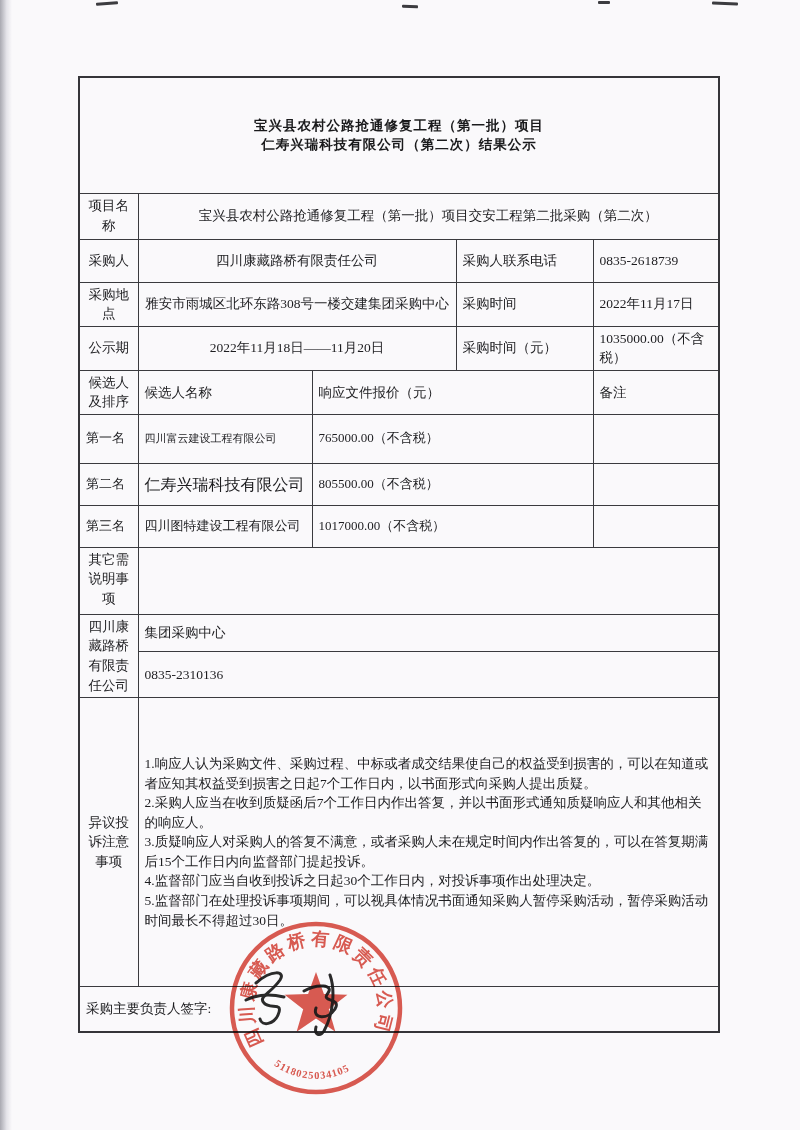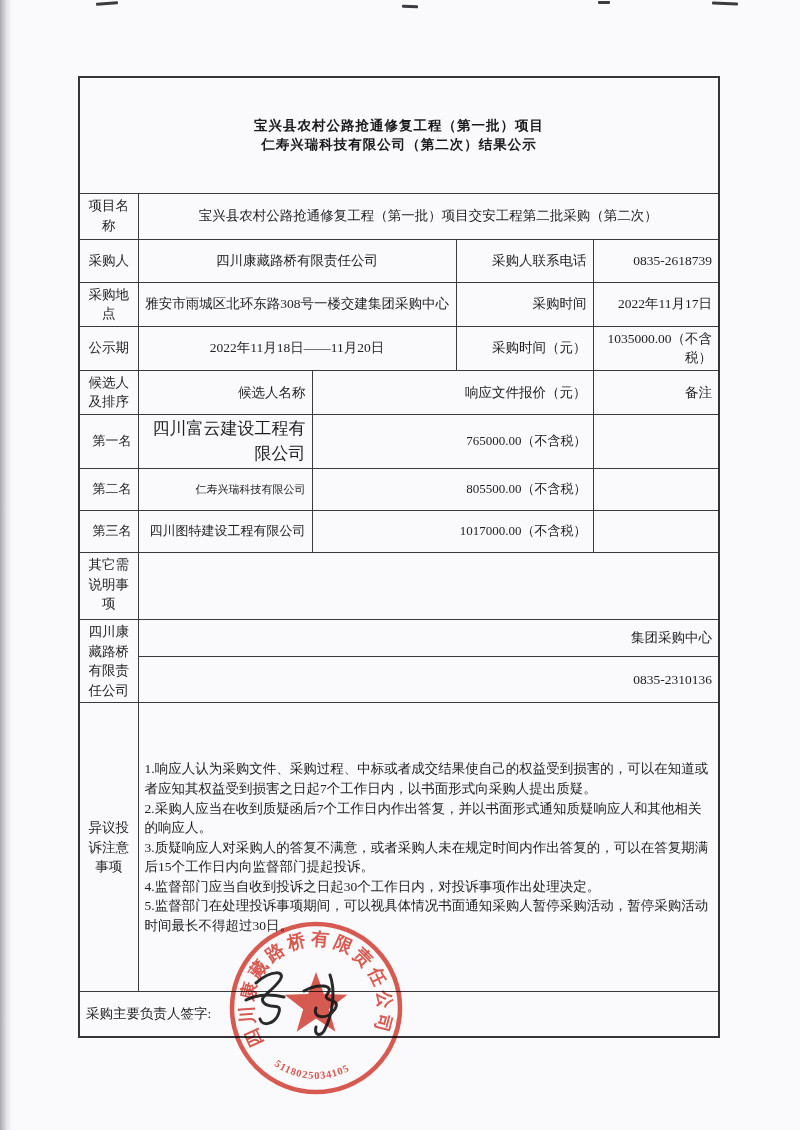--- a/index.html
+++ b/index.html
@@ -34,21 +34,21 @@
   }
   table.doc{border:2px solid #353539;}
   td.title-cell{
     text-align:center;
     font-family:"Liberation Sans","DejaVu Sans",sans-serif;
     font-weight:bold;font-size:22.5px;line-height:34px;
     letter-spacing:1px;color:#1a1a1c;
     padding-top:10px;
   }
   td.label{font-size:14px;padding:2px 5px 2px 7px;text-align:center;}
-  td.center{text-align:right;}
+  td.center{text-align:left;}
   td.val{padding-left:8px;text-align:center;}
   td.note-cell{font-size:15px;line-height:24.5px;padding:6px 8px 6px 9px;}
   .note-line{margin:0;}
   td.sign-cell{font-size:15px;padding-left:8px;}
 
   .stamp{position:absolute;left:224px;top:916px;width:184px;height:184px;
          opacity:.88;mix-blend-mode:multiply;}
   .stamp text{font-family:"Liberation Serif","DejaVu Serif",serif;font-weight:bold;}
   .signature-svg{position:absolute;left:238px;top:953px;width:135px;height:92px;}
 </style>
@@ -106,27 +106,27 @@
 
   <tr style="height:41px">
     <td class="label">候选人及排序</td>
     <td class="center">候选人名称</td>
     <td class="center" colspan="2">响应文件报价（元）</td>
     <td class="center">备注</td>
   </tr>
 
   <tr style="height:49px">
     <td class="center" style="font-size:13px">第一名</td>
-    <td class="center" style="font-size:17px">四川富云建设工程有限公司</td>
+    <td class="center" style="font-size:11px">四川富云建设工程有限公司</td>
     <td class="center" colspan="2" style="font-size:13px">765000.00（不含税）</td>
     <td></td>
   </tr>
   <tr style="height:42px">
     <td class="center" style="font-size:13px">第二名</td>
-    <td class="center" style="font-size:11px">仁寿兴瑞科技有限公司</td>
+    <td class="center" style="font-size:16px">仁寿兴瑞科技有限公司</td>
     <td class="center" colspan="2" style="font-size:13px">805500.00（不含税）</td>
     <td></td>
   </tr>
   <tr style="height:42px">
     <td class="center" style="font-size:13px">第三名</td>
     <td class="center" style="font-size:13px">四川图特建设工程有限公司</td>
     <td class="center" colspan="2" style="font-size:13px">1017000.00（不含税）</td>
     <td></td>
   </tr>
 

